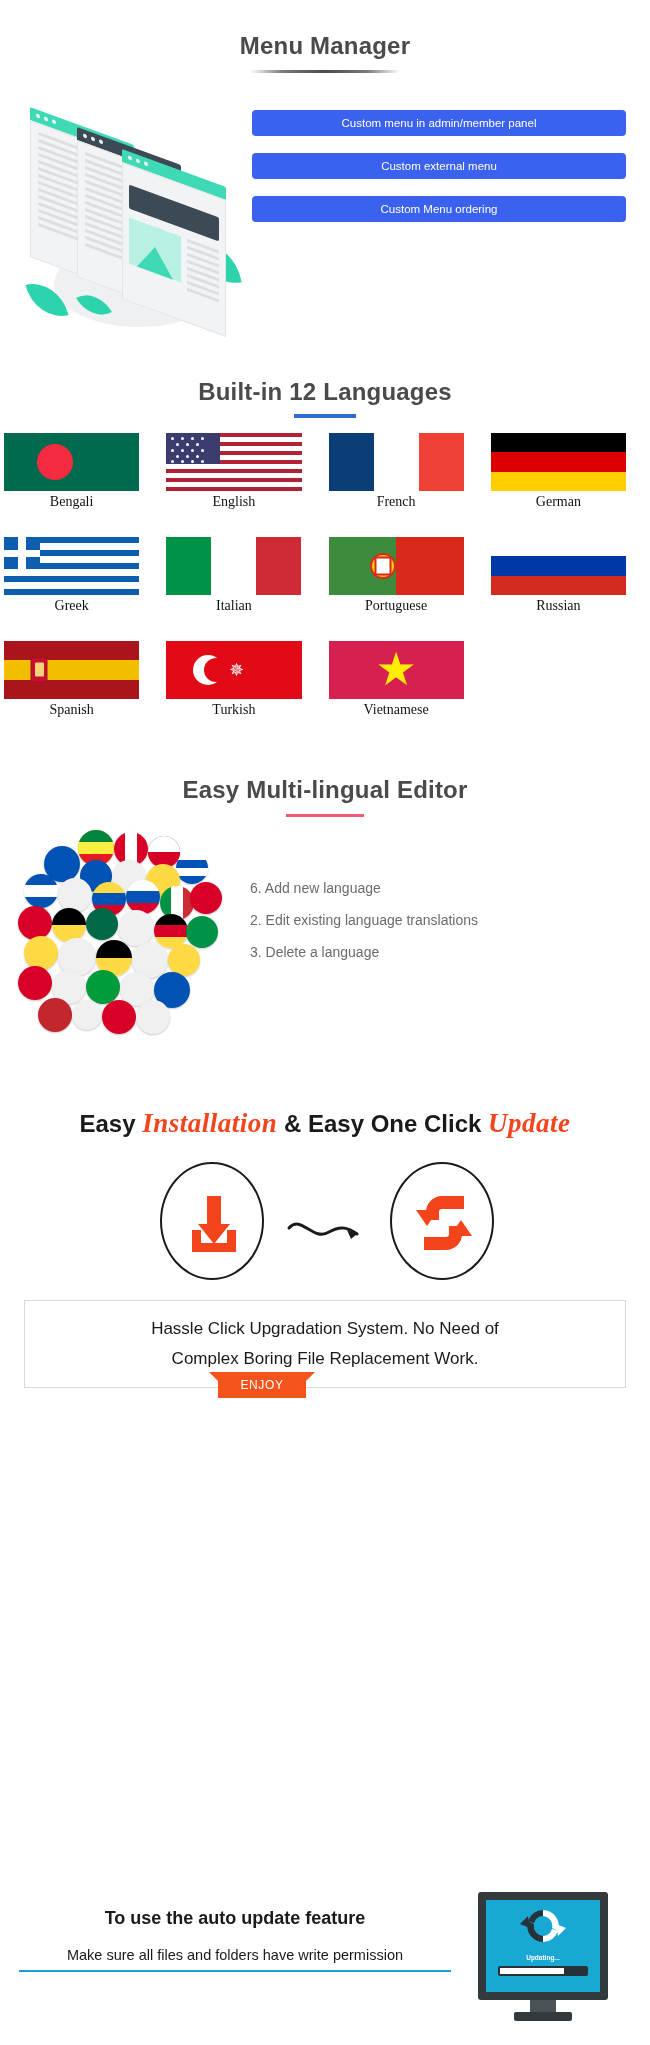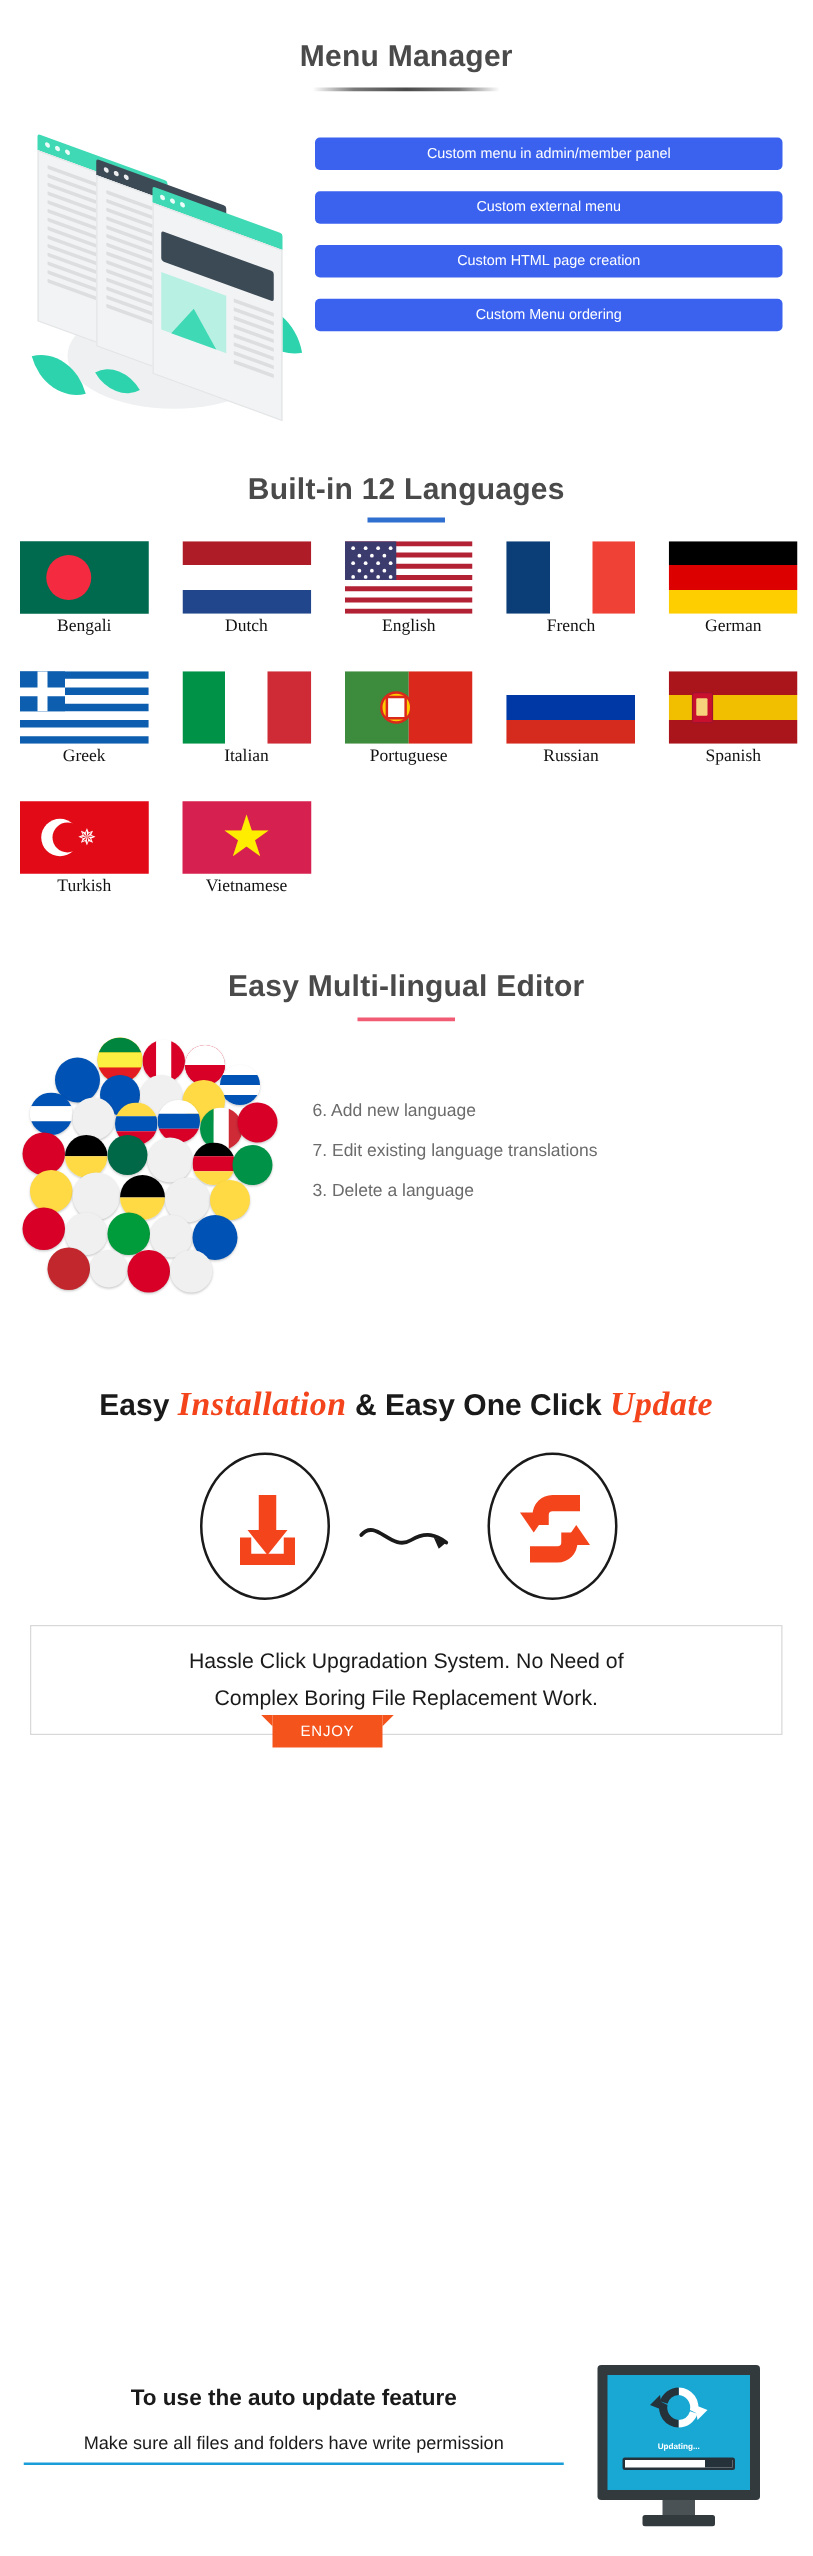--- a/index.html
+++ b/index.html
@@ -69,22 +69,22 @@
   .mm-btn {
     display: block; width: 100%; height: 26px; line-height: 26px;
     background: #3b62ef; color: #fff; border: none; border-radius: 4px;
     font-size: 11.5px; font-family: "Liberation Sans", sans-serif;
     margin-bottom: 17px; text-align: center; cursor: pointer; white-space: nowrap;
   }
 
   
   #sec-languages { position: absolute; top: 378px; left: 0; width: 650px; height: 340px; }
   #lang-grid {
-    position: absolute; top: 55px; left: 16px; width: 622px;
-    display: grid; grid-template-columns: repeat(5, 1fr); column-gap: 22px; row-gap: 8px; gap: 27px;
+    position: absolute; top: 55px; left: 4px; width: 622px;
+    display: grid; grid-template-columns: repeat(4, 1fr); column-gap: 22px; row-gap: 8px; gap: 27px;
   }
   .lang-cell { text-align: center; }
   .flag { width: 100%; height: 58px; position: relative; overflow: hidden; display: block; }
   .lang-name {
     display: block; margin-top: 3px;
     font-family: "Liberation Serif", serif; font-size: 14px; color: #111;
   }
   .h3 { display: flex; flex-direction: column; height: 100%; }
   .h3 > div { flex: 1; }
   .v3 { display: flex; height: 100%; }
@@ -309,50 +309,39 @@
               <i></i>
           </div>
         </div>
       </div>
       <div class="leaf" id="leafC"></div>
     </div>
 
     <div id="mm-buttons">
       <button class="mm-btn">Custom menu in admin/member panel</button>
       <button class="mm-btn">Custom external menu</button>
-      <button class="mm-btn">Custom HTML page creation</button>
       <button class="mm-btn">Custom Menu ordering</button>
     </div>
 
   </div>
 </section>
 
 <section id="sec-languages">
   <h2 class="sec-title">Built-in 12 Languages</h2>
   <div class="title-rule-blue"></div>
 
   <div id="lang-grid">
 
     <div class="lang-cell">
       <span class="flag f-bd">
           <span class="disc"></span>
         </span>
       <span class="lang-name">Bengali</span>
     </div>
 
-    <div class="lang-cell">
-      <span class="flag">
-        <span class="h3">
-            <div class="f-nl-a"></div>
-            <div class="f-nl-b"></div>
-            <div class="f-nl-c"></div>
-          </span>
-      </span>
-      <span class="lang-name">Dutch</span>
-    </div>
 
     <div class="lang-cell">
       <span class="flag f-us">
         <span class="stripe" style="top:0"></span>
           <span class="stripe" style="top:8.92px"></span>
         <span class="stripe" style="top:17.84px"></span>
           <span class="stripe" style="top:26.76px"></span>
         <span class="stripe" style="top:35.68px"></span>
           <span class="stripe" style="top:44.6px"></span>
         <span class="stripe" style="top:53.52px"></span>
@@ -583,21 +572,21 @@
       <span class="fcircle" style="left:102px;top:142px;width:34px;height:34px;background:#f0f0f0"></span>
       <span class="fcircle" style="left:136px;top:142px;width:36px;height:36px;background:#0052b4"></span>
       <span class="fcircle" style="left:20px;top:168px;width:34px;height:34px;background:#c1272d"></span>
       <span class="fcircle" style="left:54px;top:170px;width:30px;height:30px;background:#f0f0f0"></span>
       <span class="fcircle" style="left:84px;top:170px;width:34px;height:34px;background:#d80027"></span>
       <span class="fcircle" style="left:118px;top:170px;width:34px;height:34px;background:#f0f0f0"></span>
     </div>
 
     <div id="ed-list">
       <div class="ed-item">6. Add new language</div>
-      <div class="ed-item">7. Edit existing language translations</div>
+      <div class="ed-item">2. Edit existing language translations</div>
       <div class="ed-item">3. Delete a language</div>
     </div>
   </div>
 </section>
 
 <section id="sec-install">
   <div id="inst-head"><span>Easy </span><span class="script-orange">Installation</span><span> &amp; Easy One Click </span><span class="script-orange">Update</span></div>
 
   <div id="inst-icons">
     <div class="circ" id="circ-dl">

